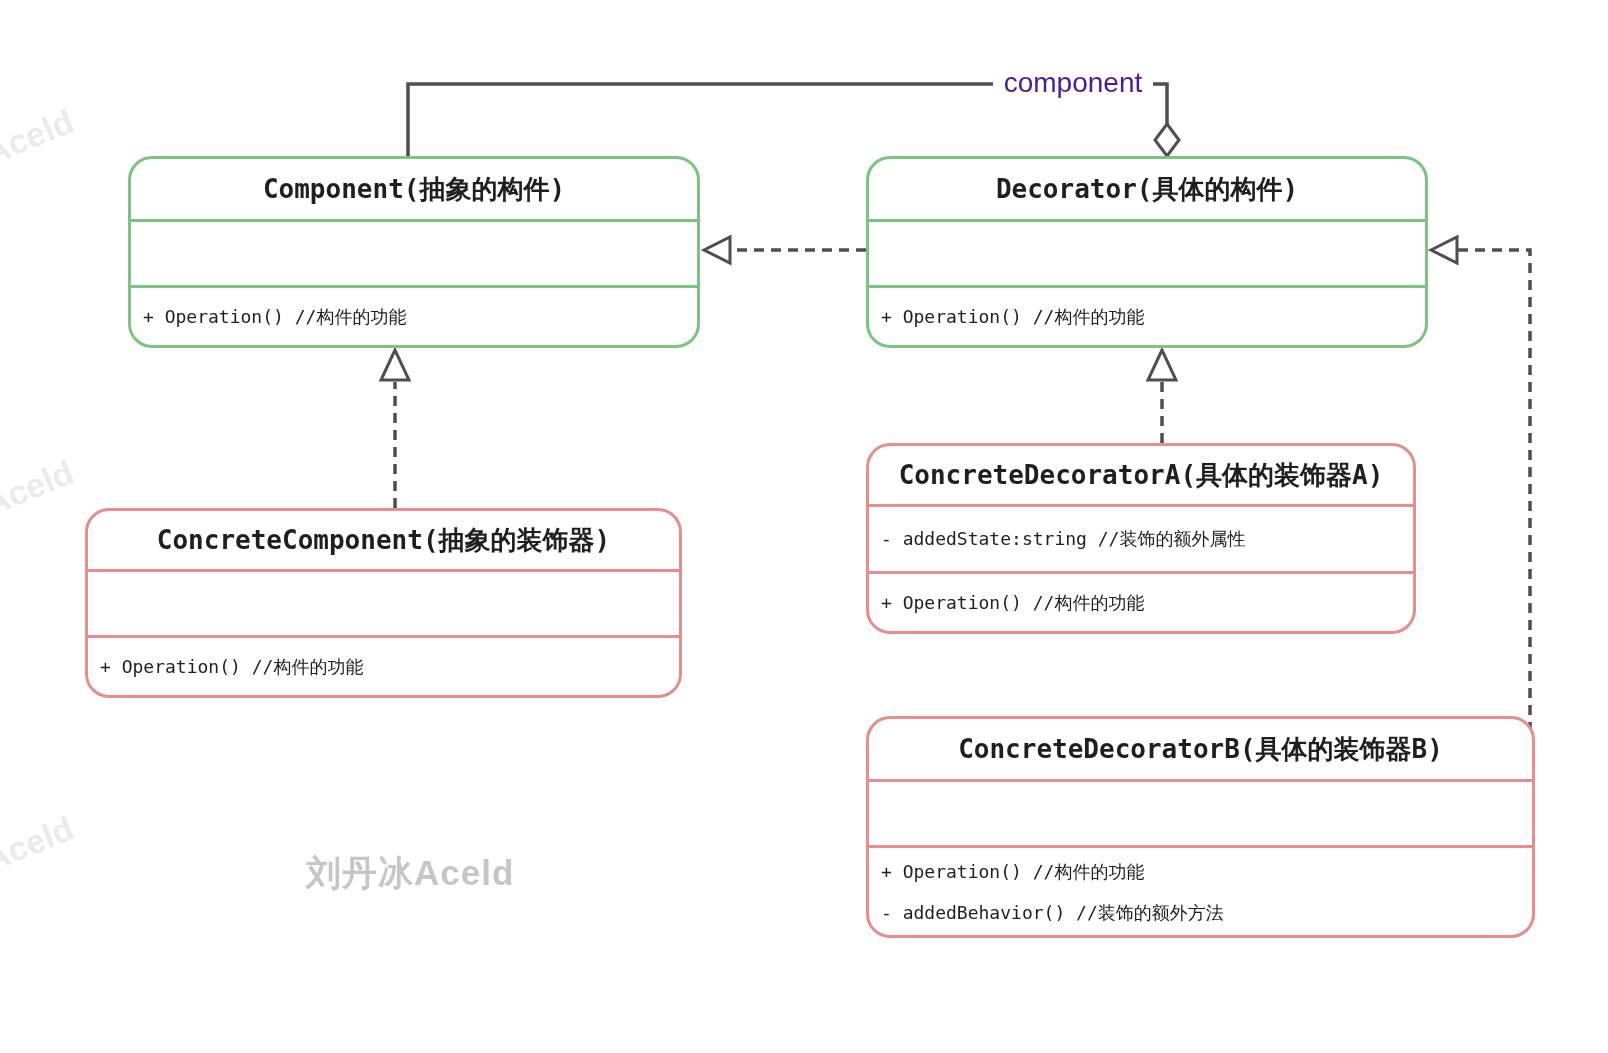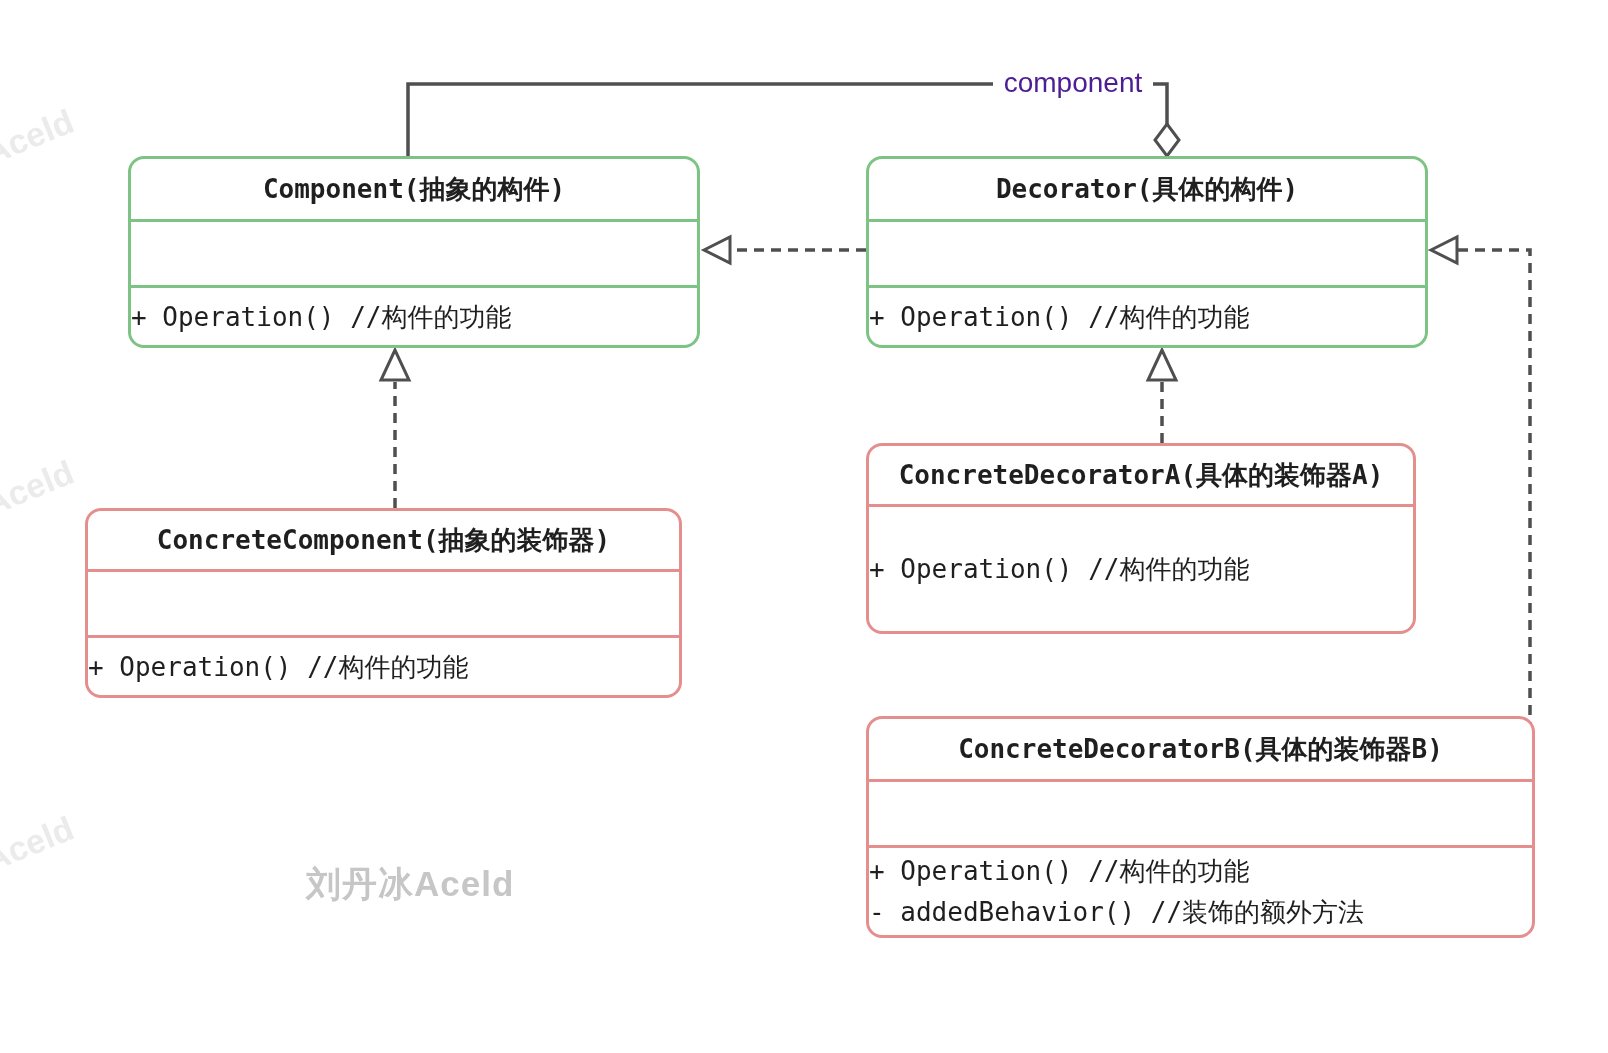--- a/index.html
+++ b/index.html
@@ -18,39 +18,40 @@
     background:var(--bg);
     font-family:"DejaVu Sans Mono","DejaVu Sans",monospace;
     color:var(--text);
     overflow:hidden;
   }
   
   .uml-box{
     position:absolute;
     background:#fff;
     border:3px solid;
-    border-radius:16px;
+    border-radius:24px;
     display:flex;
     flex-direction:column;
   }
   .uml-box.abstract{border-color:var(--abstract-border);}
   .uml-box.concrete{border-color:var(--concrete-border);}
   .uml-title{
     display:flex;align-items:center;justify-content:center;
     font-weight:700;font-size:26px;letter-spacing:0;
     border-bottom:3px solid;border-color:inherit;
   }
   .uml-section{
     border-bottom:3px solid;border-color:inherit;
   }
   .uml-members{
     flex:1;display:flex;flex-direction:column;justify-content:center;
   }
   .member-line{
-    font-size:26px;
+    font-size:18px;
+    padding-left:12px;
     line-height:42px;
     white-space:pre;
   }
   .attr-section{
     display:flex;align-items:center;
   }
   
   #box-component        {left:128px;top:156px;width:572px;height:192px;}
   #box-component .uml-title{height:63px;}
   #box-component .uml-section{height:66px;}
@@ -88,21 +89,20 @@
     display:flex;align-items:center;justify-content:center;
     font-family:Liberation Sans, sans-serif;
     font-size:28px;color:#4c1d95;
   }
   
   #author-watermark{
     position:absolute;left:306px;top:850px;
     font-family:"Liberation Sans","DejaVu Sans",sans-serif;
     font-size:35px;font-weight:700;color:var(--watermark);
     letter-spacing:1px;
-    margin-top:11px;
   }
   .corner-watermark{
     position:absolute;
     font-family:"Liberation Sans","DejaVu Sans",sans-serif;
     font-size:34px;font-weight:600;color:var(--corner-watermark);
     transform:rotate(-22deg);transform-origin:left center;
   }
   #corner-watermark-1{left:-14px;top:135px;}
   #corner-watermark-2{left:-14px;top:486px;}
   #corner-watermark-3{left:-14px;top:842px;}
@@ -149,20 +149,23 @@
 <div class="uml-box concrete" id="box-concrete-component">
   <div class="uml-title">ConcreteComponent(抽象的装饰器)</div>
   <div class="uml-section"></div>
   <div class="uml-members">
     <div class="member-line">+ Operation() //构件的功能</div>
   </div>
 </div>
 
 <div class="uml-box concrete" id="box-concrete-decorator-a">
   <div class="uml-title">ConcreteDecoratorA(具体的装饰器A)</div>
+  <div class="uml-section attr-section">
+    <div class="member-line">- addedState:string //装饰的额外属性</div>
+  </div>
   <div class="uml-members">
     <div class="member-line">+ Operation() //构件的功能</div>
   </div>
 </div>
 
 <div class="uml-box concrete" id="box-concrete-decorator-b">
   <div class="uml-title">ConcreteDecoratorB(具体的装饰器B)</div>
   <div class="uml-section"></div>
   <div class="uml-members">
     <div class="member-line">+ Operation() //构件的功能</div>

